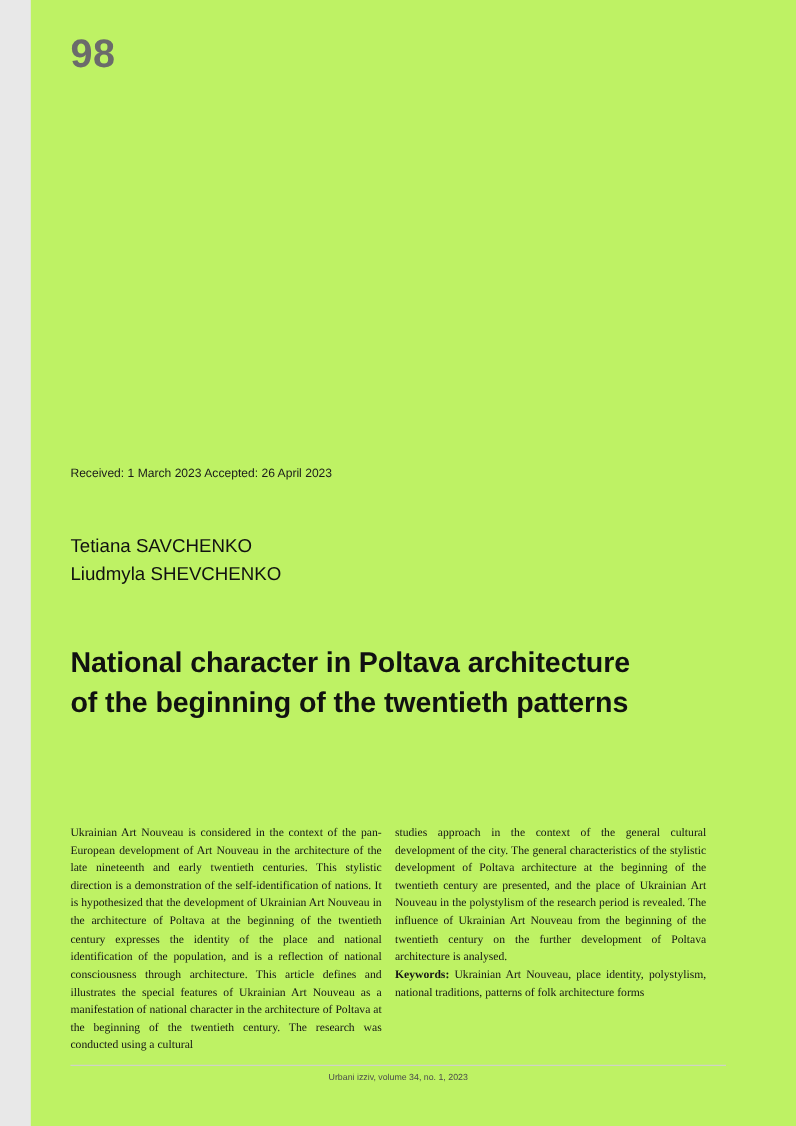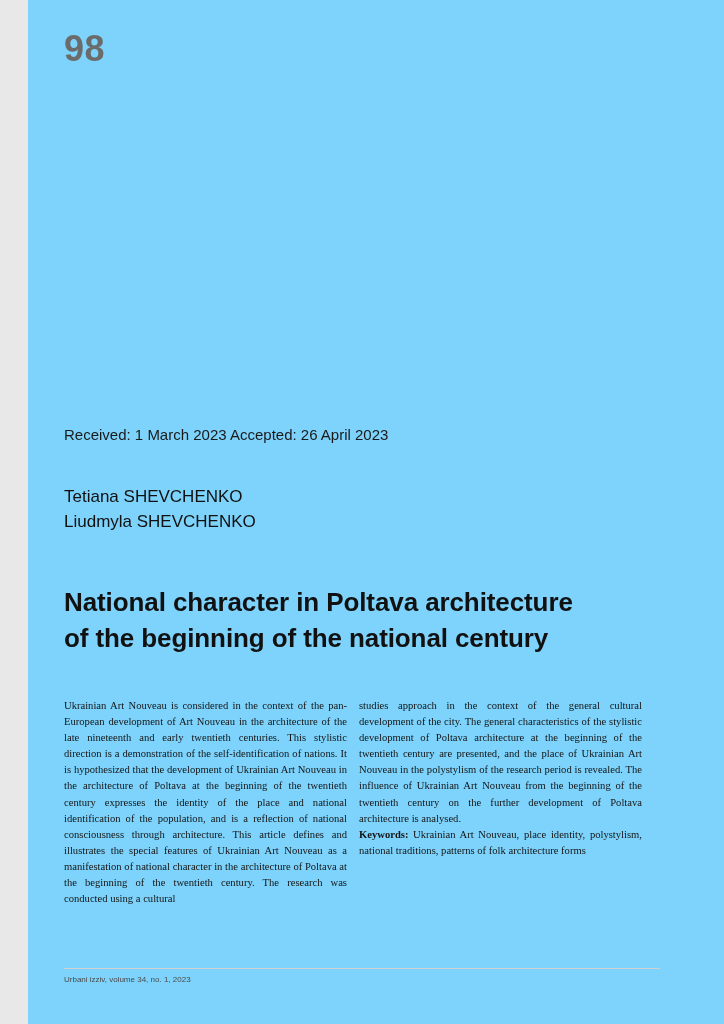--- a/index.html
+++ b/index.html
@@ -10,21 +10,21 @@
   body {
     width: 724px;
     height: 1024px;
     position: relative;
     font-family: "Liberation Serif", serif;
     overflow: hidden;
   }
   .page {
     position: absolute;
     inset: 0;
-    background: #7dd3fc;
+    background: #bef264;
   }
   
   .gutter {
     position: absolute;
     left: 0;
     top: 0;
     width: 28px;
     height: 1024px;
     background: #e8e8e8;
   }
@@ -58,21 +58,21 @@
   .meta-block .line {
     display: block;
     white-space: nowrap;
   }
   .meta-dates {
     position: absolute;
     left: 0;
     top: 423px;
     width: 400px;
     font-family: "Liberation Sans", sans-serif;
-    font-size: 15px;
+    font-size: 11px;
     line-height: 1.6;
     color: #1a1a1a;
   }
   .authors {
     position: absolute;
     left: 0;
     top: 485px;
     width: 420px;
     font-family: "Liberation Sans", sans-serif;
     font-size: 17px;
@@ -93,21 +93,21 @@
     line-height: 1.38;
     color: #111111;
     letter-spacing: -0.1px;
   }
   .title .tline {
     display: block;
   }
   .abstract {
     position: absolute;
     left: 0;
-    top: 698px;
+    top: 750px;
     width: 596px;
     display: flex;
     gap: 12px;
   }
   .col {
     width: 283px;
     font-family: "Liberation Serif", serif;
     font-size: 10.6px;
     line-height: 1.52;
     color: #141414;
@@ -124,20 +124,21 @@
     font-weight: bold;
   }
   .footer {
     position: absolute;
     left: 0;
     top: 975px;
     width: 596px;
     font-family: "Liberation Sans", sans-serif;
     font-size: 8px;
     color: #4a4a4a;
+    text-align: center;
   }
   .footer-rule {
     position: absolute;
     left: 0;
     top: 968px;
     width: 596px;
     height: 1px;
     background: #d0d0d0;
   }
 </style>
@@ -152,27 +153,27 @@
 
     <div class="page-number">98</div>
 
 
     <div class="meta-dates">
       <span class="line">Received: 1 March 2023</span>
       <span class="line">Accepted: 26 April 2023</span>
     </div>
 
     <div class="authors">
-      <span class="author">Tetiana SHEVCHENKO</span>
+      <span class="author">Tetiana SAVCHENKO</span>
       <span class="author">Liudmyla SHEVCHENKO</span>
     </div>
 
     <div class="title">
       <span class="tline">National character in Poltava architecture</span>
-      <span class="tline">of the beginning of the national century</span>
+      <span class="tline">of the beginning of the twentieth patterns</span>
     </div>
 
     <div class="abstract">
       <div class="col">
         <p>Ukrainian Art Nouveau is considered in the context of the pan-European development of Art Nouveau in the architecture of the late nineteenth and early twentieth centuries. This stylistic direction is a demonstration of the self-identification of nations. It is hypothesized that the development of Ukrainian Art Nouveau in the architecture of Poltava at the beginning of the twentieth century expresses the identity of the place and national identification of the population, and is a reflection of national consciousness through architecture. This article defines and illustrates the special features of Ukrainian Art Nouveau as a manifestation of national character in the architecture of Poltava at the beginning of the twentieth century. The research was conducted using a cultural</p>
       </div>
       <div class="col">
         <p>studies approach in the context of the general cultural development of the city. The general characteristics of the stylistic development of Poltava architecture at the beginning of the twentieth century are presented, and the place of Ukrainian Art Nouveau in the polystylism of the research period is revealed. The influence of Ukrainian Art Nouveau from the beginning of the twentieth century on the further development of Poltava architecture is analysed.</p>
         <p><span class="keywords-label">Keywords:</span><span> Ukrainian Art Nouveau, place identity, polystylism, national traditions, patterns of folk architecture forms</span></p>
       </div>

